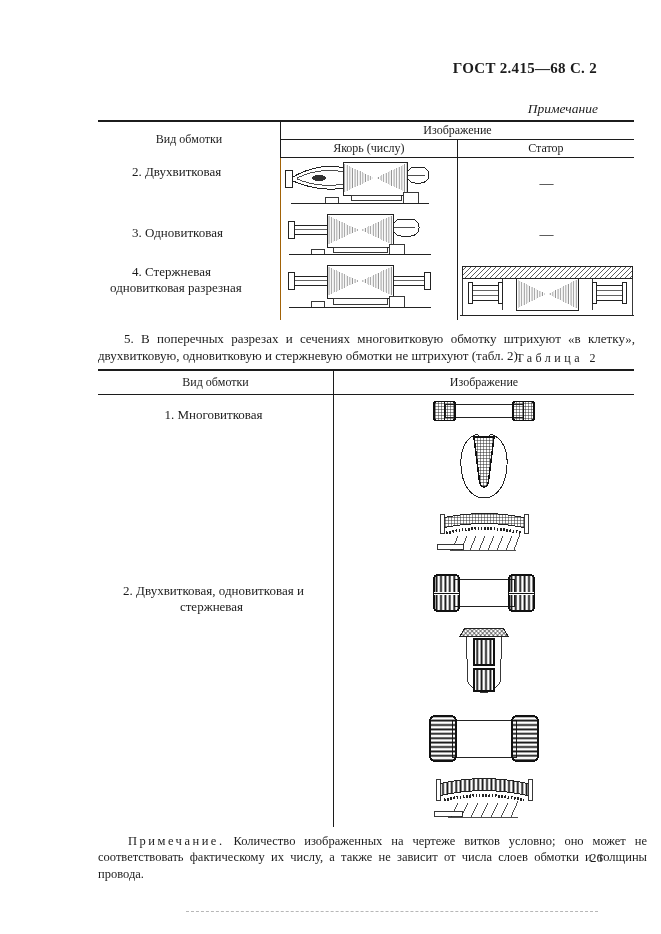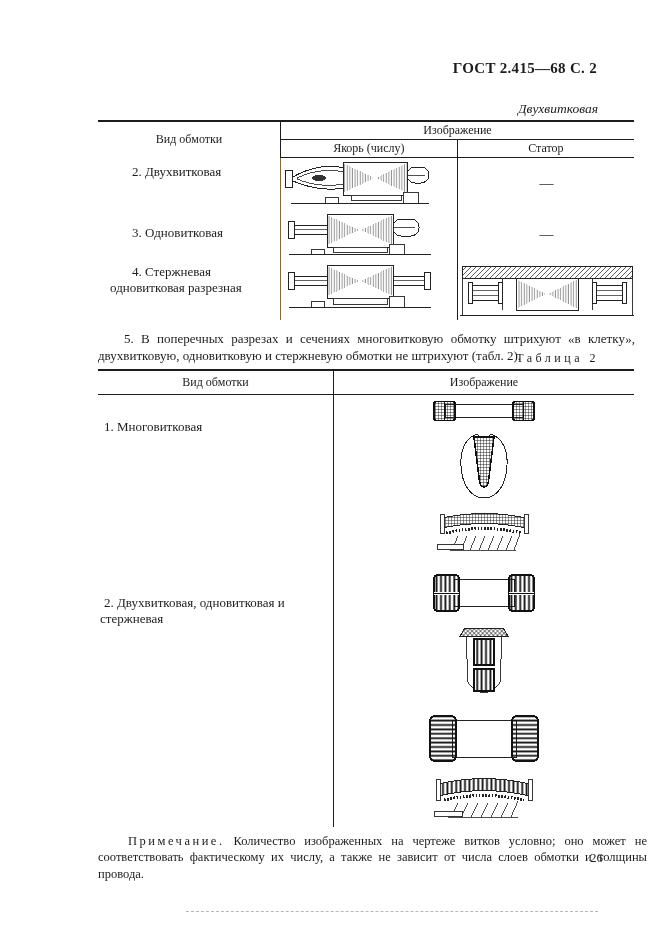--- a/index.html
+++ b/index.html
@@ -23,21 +23,21 @@
   .t1 .c-kind{border-right:1px solid #a16207;padding:0 6px 0 12px;}
   .t1 .c-kind div{text-indent:22px;line-height:1.25;}
   .t1 .c-rotor{border-right:1px solid #1c1c1c;text-align:center;}
   .t1 .c-stator{text-align:center;}
   .dash{display:block;font-size:14px;letter-spacing:-1px;}
   .t2label{position:absolute;top:351px;right:62px;font-size:12px;letter-spacing:3.5px;}
   .t2{position:absolute;top:369px;left:62px;width:536px;border-top:2px solid #1c1c1c;}
   .t2 th{font-weight:normal;font-size:12px;height:21px;border-bottom:1px solid #1c1c1c;text-align:center;}
   .t2 .h-kind2{width:233px;border-right:1px solid #1c1c1c;}
   .t2 td{font-size:13px;vertical-align:top;padding:0;}
-  .t2 .c-kind2{border-right:1px solid #1c1c1c;padding:24px 10px 0 2px;}
+  .t2 .c-kind2{border-right:1px solid #1c1c1c;padding:12px 10px 0 2px;text-align:center;}
   .t2 .c-kind2 div{text-indent:4px;line-height:1.3;}
   .t2 .c-img2{text-align:center;}
   .imgstack{display:flex;flex-direction:column;align-items:center;}
   
   .para5{position:absolute;top:318px;left:62px;width:537px;font-size:13px;line-height:1.28;text-align:justify;text-indent:26px;}
   .note{position:absolute;top:820px;left:62px;width:549px;font-size:12.5px;line-height:1.32;text-align:justify;text-indent:30px;}
   .note .nlabel{letter-spacing:2.5px;}
   .pagenum{position:absolute;top:850px;right:58px;font-size:13px;}
   .bottom-mark{position:absolute;top:911px;left:150px;width:412px;border-top:1px dashed #9a9a9a;opacity:.7;}
   svg{display:block;}
@@ -65,21 +65,21 @@
     </pattern>
     <pattern id="pdg" width="3" height="3" patternUnits="userSpaceOnUse" patternTransform="rotate(45)">
       <path d="M0 .4H3 M.4 0V3" stroke="#222" stroke-width="0.6" fill="none"></path>
     </pattern>
   </defs>
 </svg>
 
 <div class="page">
 
   <div class="doc-code">ГОСТ 2.415—68 С. 2</div>
-  <div class="continuation">Двухвитковая</div>
+  <div class="continuation">Примечание</div>
 
   <table class="t1">
     <thead>
       <tr>
         <th class="h-kind" rowspan="2">Вид обмотки</th>
         <th class="h-img" colspan="2">Изображение</th>
       </tr>
       <tr>
         <th class="h-rotor">Якорь (числу)</th>
         <th class="h-stator">Статор</th>

